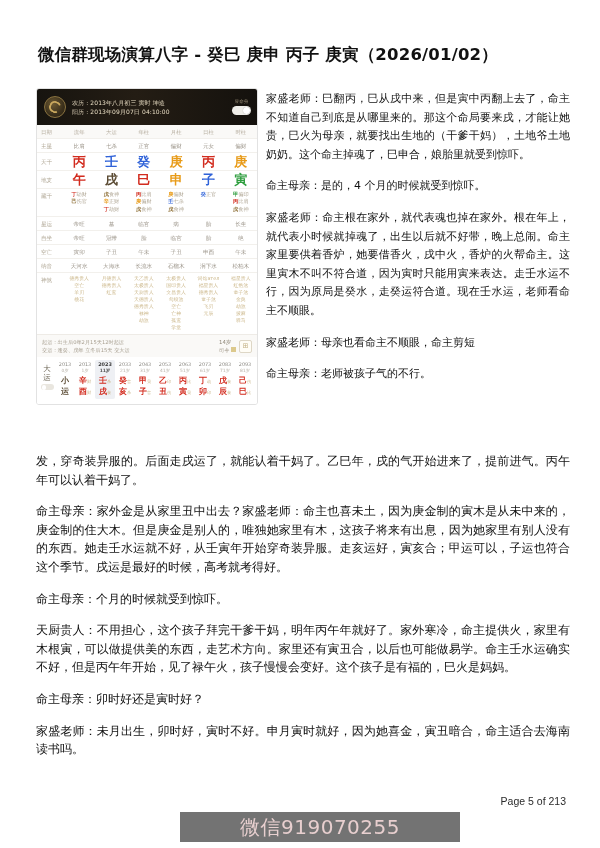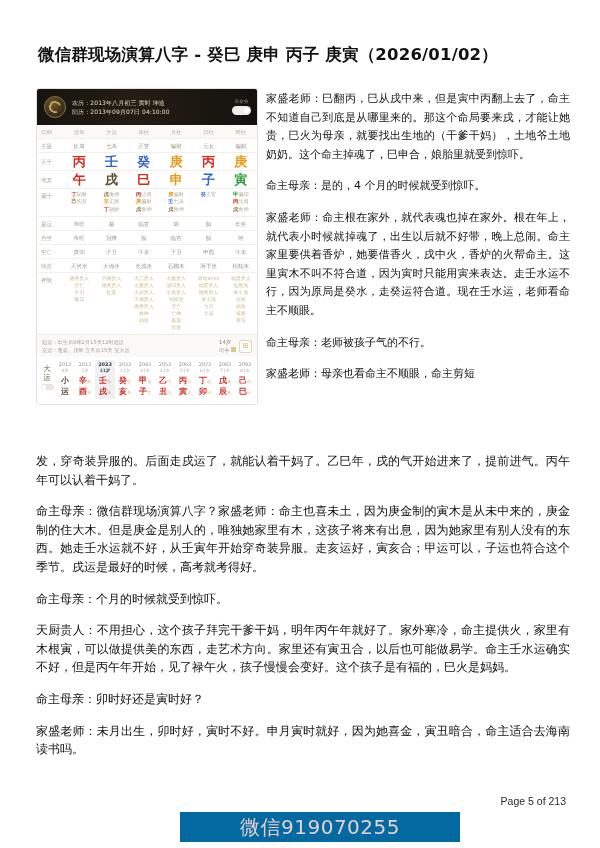--- a/index.html
+++ b/index.html
@@ -220,21 +220,21 @@
     font-size: 10.5px;
     color: #2b2b2b;
     font-family: "Liberation Sans", sans-serif;
   }
   .watermark {
     position: absolute;
     left: 180px;
     top: 812px;
     width: 280px;
     height: 30px;
-    background: #0369a1;
+    background: #737373;
     display: flex; align-items: center; justify-content: center;
   }
   .watermark span {
     font-size: 20px;
     color: #e8cfcf;
     letter-spacing: 0.5px;
     font-family: "DejaVu Sans", sans-serif;
   }
 </style>
 </head>
@@ -538,27 +538,27 @@
             </div>
           </div>
         </div>
     </div>
   </div>
 
   <div class="rt-col">
     <p class="para">家盛老师：巳翻丙，巳从戌中来，但是寅中丙翻上去了，命主不知道自己到底是从哪里来的。那这个命局要来戌，才能让她贵，巳火为母亲，就要找出生地的（干爹干妈），土地爷土地奶奶。这个命主掉魂了，巳申合，娘胎里就受到惊吓。</p>
     <p class="para">命主母亲：是的，4 个月的时候就受到惊吓。</p>
     <p class="para">家盛老师：命主根在家外，就代表魂也掉在家外。根在年上，就代表小时候就掉魂了，出生以后就不好带，晚上总闹。命主家里要供着香炉，她要借香火，戌中火，香炉的火帮命主。这里寅木不叫不符合道，因为寅时只能用寅来表达。走壬水运不行，因为原局是癸水，走癸运符合道。现在壬水运，老师看命主不顺眼。</p>
+    <p class="para">家盛老师：母亲也看命主不顺眼，命主剪短</p>
     <p class="para">命主母亲：老师被孩子气的不行。</p>
-    <p class="para">家盛老师：母亲也看命主不顺眼，命主剪短</p>
   </div>
 
   <div class="wide">
     <p class="para">发，穿奇装异服的。后面走戌运了，就能认着干妈了。乙巳年，戌的气开始进来了，提前进气。丙午年可以认着干妈了。</p>
-    <p class="para">命主母亲：微信群现场演算八字？家盛老师：命主也喜未土，因为庚金制的寅木是从未中来的，庚金制的住大木。但是庚金是别人的，唯独她家里有木，这孩子将来有出息，因为她家里有别人没有的东西。她走壬水运就不好，从壬寅年开始穿奇装异服。走亥运好，寅亥合；甲运可以，子运也符合这个季节。戌运是最好的时候，高考就考得好。</p>
+    <p class="para">命主母亲：家外金是从家里丑中出去？家盛老师：命主也喜未土，因为庚金制的寅木是从未中来的，庚金制的住大木。但是庚金是别人的，唯独她家里有木，这孩子将来有出息，因为她家里有别人没有的东西。她走壬水运就不好，从壬寅年开始穿奇装异服。走亥运好，寅亥合；甲运可以，子运也符合这个季节。戌运是最好的时候，高考就考得好。</p>
     <p class="para">命主母亲：个月的时候就受到惊吓。</p>
     <p class="para">天厨贵人：不用担心，这个孩子拜完干爹干妈，明年丙午年就好了。家外寒冷，命主提供火，家里有木根寅，可以做提供美的东西，走艺术方向。家里还有寅丑合，以后也可能做易学。命主壬水运确实不好，但是丙午年开始，见了禄午火，孩子慢慢会变好。这个孩子是有福的，巳火是妈妈。</p>
     <p class="para">命主母亲：卯时好还是寅时好？</p>
     <p class="para">家盛老师：未月出生，卯时好，寅时不好。申月寅时就好，因为她喜金，寅丑暗合，命主适合去海南读书吗。</p>
   </div>
 
   <div class="pagenum">Page 5 of 213</div>
   <div class="watermark">
     <span>微信919070255</span>
   </div>

